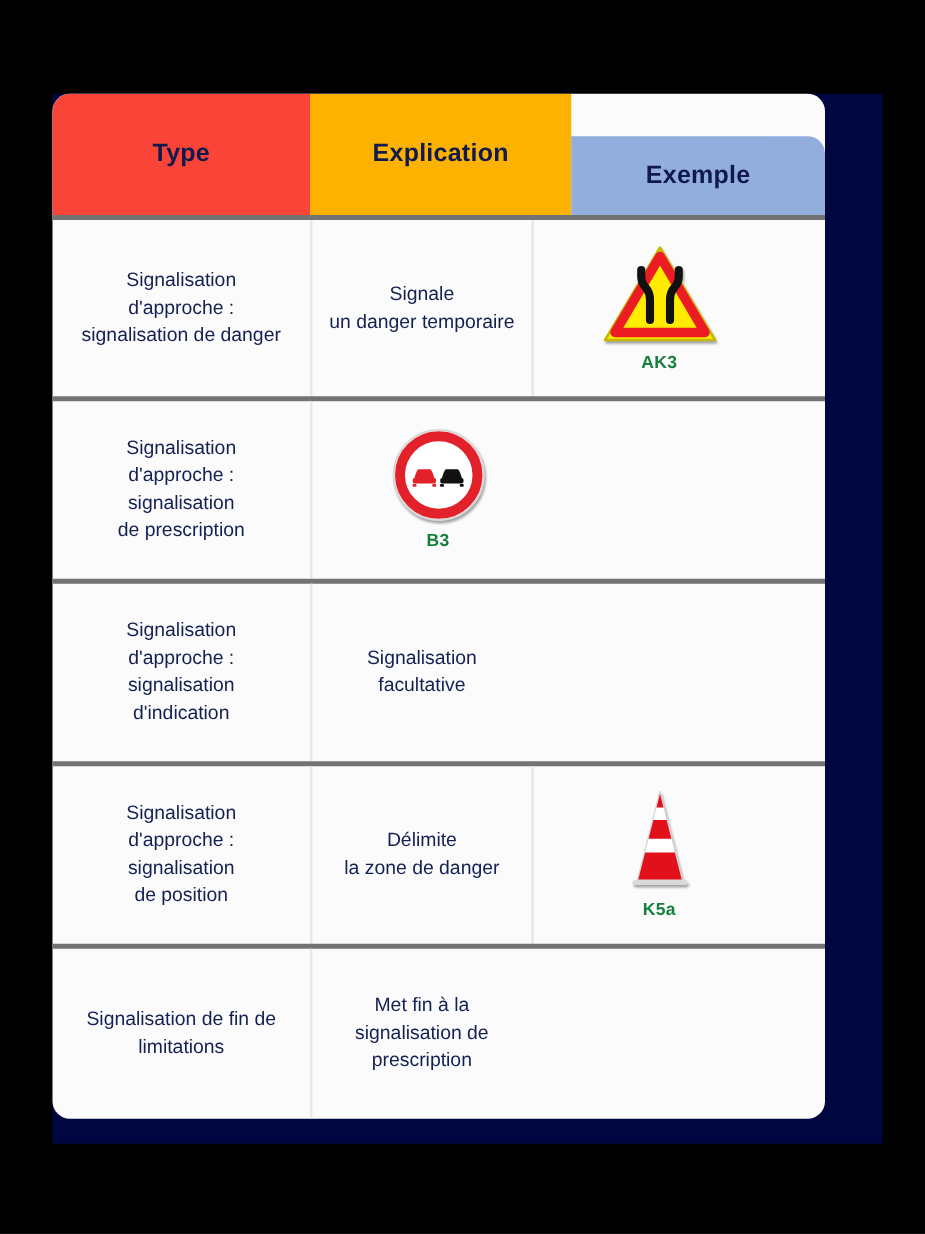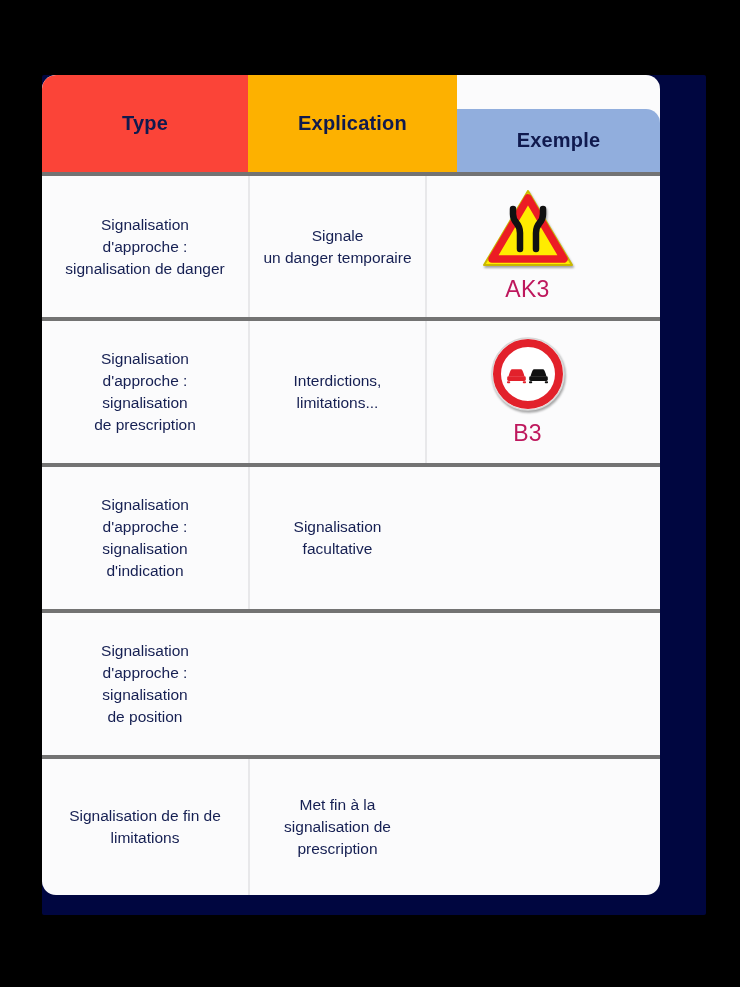--- a/index.html
+++ b/index.html
@@ -83,23 +83,23 @@
     font-size: 15.5px;
     line-height: 1.42;
     color: #151f52;
     white-space: pre-line;
   }
   .td.c1 { width: 206px; }
   .td.c2 { width: 177px; border-left: 2px solid #e8e8ea; }
   .td.c3 { width: 203px; border-left: 2px solid #e8e8ea; flex-direction: column; gap: 4px; }
 
   .sign-code {
-    font-size: 23px;
-    font-weight: normal;
-    color: #be185d;
+    font-size: 14px;
+    font-weight: bold;
+    color: #15803d;
     letter-spacing: .3px;
   }
   .sign-wrap { display: flex; align-items: center; justify-content: center; }
 
   
   .shadowed { filter: drop-shadow(1.5px 2px 1px rgba(0,0,0,.35)); }
 </style>
 </head>
 <body>
 
@@ -132,22 +132,20 @@
         </div>
         <div class="sign-code">AK3</div>
       </div>
     </div>
 
     <div class="tr r2">
       <div class="td c1">Signalisation
 d'approche :
 signalisation
 de prescription</div>
-      <div class="td c2">Interdictions,
-limitations...</div>
       <div class="td c3">
         <div class="sign-wrap">
           <svg class="shadowed" width="78" height="78" viewBox="0 0 78 78" aria-hidden="true">
             <circle cx="39" cy="39" r="36" fill="#ffffff" stroke="#d8d8d8" stroke-width="1.5"></circle>
             <circle cx="39" cy="39" r="31" fill="none" stroke="#e2212b" stroke-width="8"></circle>
 
             <g fill="#e2212b">
               <path d="M19.5 41.5 q1.6 -6.2 3.2 -7.2 h9.6 q1.6 1 3.2 7.2 z"></path>
               <rect x="18.2" y="41.3" width="18.6" height="4.6" rx="1.4"></rect>
               <rect x="18.0" y="46.2" width="3.2" height="2.1" rx="0.8"></rect>
@@ -173,20 +171,42 @@
 d'indication</div>
       <div class="td c2">Signalisation
 facultative</div>
     </div>
 
     <div class="tr r4">
       <div class="td c1">Signalisation
 d'approche :
 signalisation
 de position</div>
+      <div class="td c2">Délimite
+la zone de danger</div>
+      <div class="td c3">
+        <div class="sign-wrap">
+          <svg class="shadowed" width="66" height="84" viewBox="0 0 66 84" aria-hidden="true">
+            <defs>
+              <clipPath id="coneClip">
+                <path d="M33 3 L51 74 L15 74 Z"></path>
+              </clipPath>
+            </defs>
+            <g clip-path="url(#coneClip)">
+              <rect x="0" y="0" width="66" height="84" fill="#ffffff"></rect>
+              <rect x="0" y="0" width="66" height="16" fill="#e2101a"></rect>
+              <rect x="0" y="26" width="66" height="15" fill="#e2101a"></rect>
+              <rect x="0" y="52" width="66" height="22" fill="#e2101a"></rect>
+            </g>
+            <path d="M33 3 L51 74 L15 74 Z" fill="none" stroke="#d6d6d6" stroke-width="1"></path>
+            <rect x="11" y="74" width="44" height="4" rx="2" fill="#d9d9d9"></rect>
+          </svg>
+        </div>
+        <div class="sign-code">K5a</div>
+      </div>
     </div>
 
     <div class="tr r5">
       <div class="td c1">Signalisation de fin de
 limitations</div>
       <div class="td c2">Met fin à la
 signalisation de
 prescription</div>
     </div>
 

